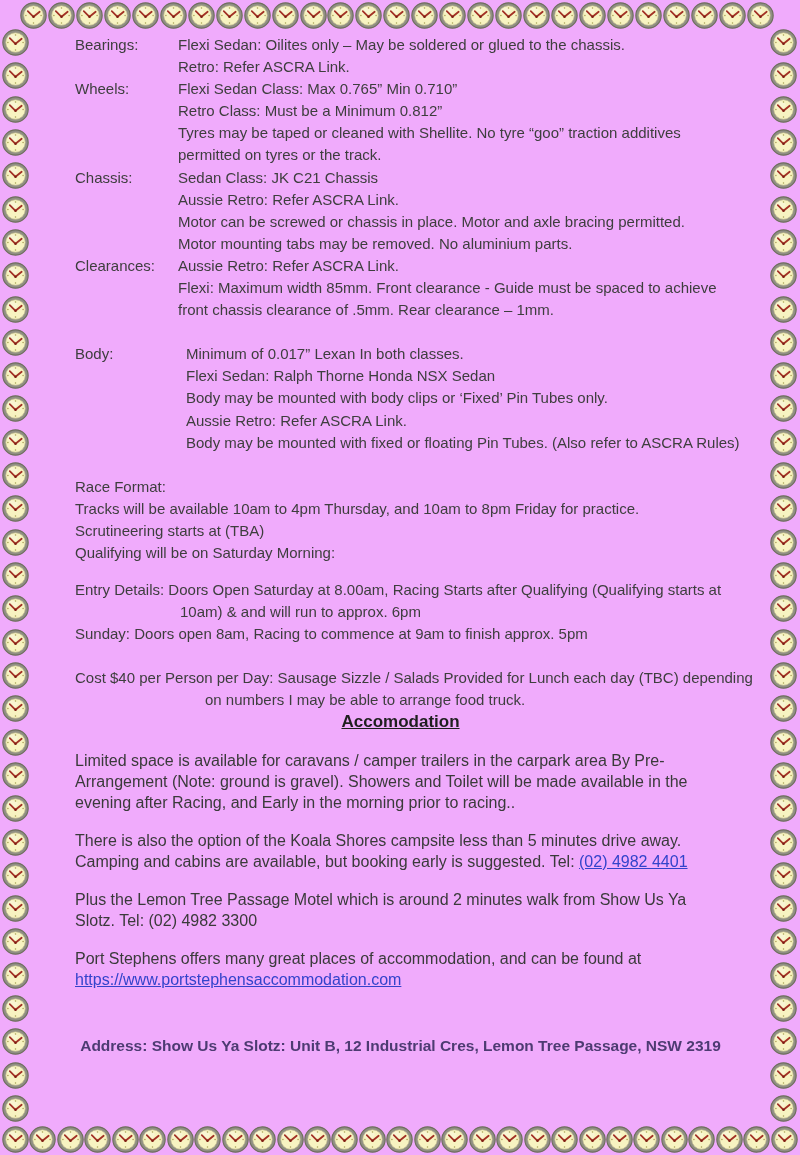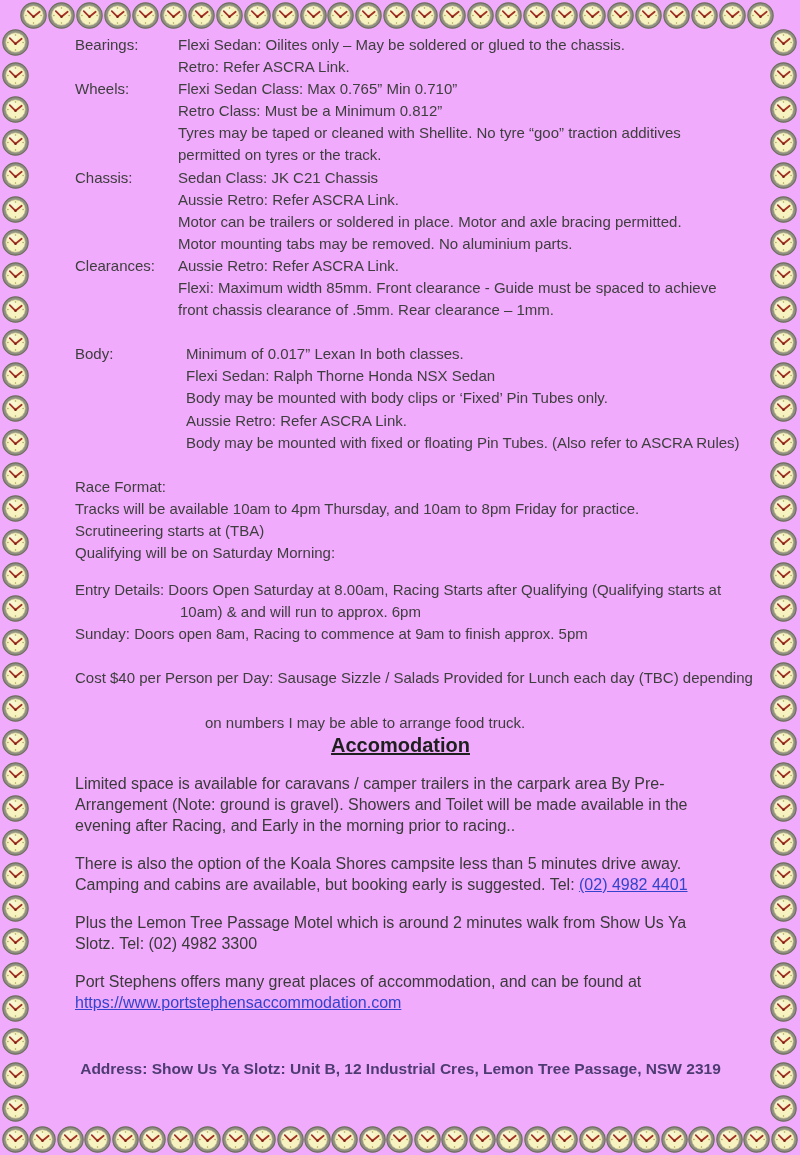--- a/index.html
+++ b/index.html
@@ -19,23 +19,23 @@
   
   .content{position:absolute;left:75px;right:40px;top:34px;}
   .t15{font-size:15px;line-height:22.1px;color:#3e3e3e;white-space:nowrap;}
   .spec-row{display:flex;}
   .spec-row.gap{margin-top:22px;gap:8px;}
   .spec-label{width:103px;flex:none;}
   .sec-race{margin-top:22px;}
   .sec-entry{margin-top:15px;}
   .sec-cost{margin-top:22px;}
   .ind105{padding-left:105px;}
-  .ind130{padding-left:130px;margin-top:23px;}
+  .ind130{padding-left:130px;}
 
-  .accom-heading{margin:0;font-size:20px;line-height:20px;font-weight:700;color:#1f1f1f;
+  .accom-heading{margin:0;font-size:17px;line-height:20px;font-weight:700;color:#1f1f1f;
                  text-decoration:underline;text-align:center;position:relative;left:-17px;}
   .apara{margin:17px 0 0 0;font-size:16px;line-height:21px;color:#3a3a3a;}
   .apara .aline{white-space:nowrap;}
   a.link{color:#3343cb;text-decoration:underline;cursor:pointer;}
 
   .footer{margin-top:42px;text-align:center;position:relative;left:-17px;
           color:#4d3b72;font-weight:700;font-size:15.5px;line-height:27px;}
   .footer div{white-space:nowrap;}
 </style>
 </head>
@@ -1777,21 +1777,21 @@
           <div class="t15">Retro Class: Must be a Minimum 0.812”</div>
           <div class="t15">Tyres may be taped or cleaned with Shellite. No tyre “goo” traction additives</div>
           <div class="t15">permitted on tyres or the track.</div>
         </div>
       </div>
       <div class="spec-row">
         <div class="spec-label t15">Chassis:</div>
         <div>
           <div class="t15">Sedan Class: JK C21 Chassis</div>
           <div class="t15">Aussie Retro: Refer ASCRA Link.</div>
-          <div class="t15">Motor can be trailers or soldered in place. Motor and axle bracing permitted.</div>
+          <div class="t15">Motor can be screwed or chassis in place. Motor and axle bracing permitted.</div>
           <div class="t15">Motor mounting tabs may be removed. No aluminium parts.</div>
         </div>
       </div>
       <div class="spec-row">
         <div class="spec-label t15">Clearances:</div>
         <div>
           <div class="t15">Aussie Retro: Refer ASCRA Link.</div>
           <div class="t15">Flexi: Maximum width 85mm.  Front clearance - Guide must be spaced to achieve</div>
           <div class="t15">front chassis clearance of .5mm.  Rear clearance – 1mm.</div>
         </div>

